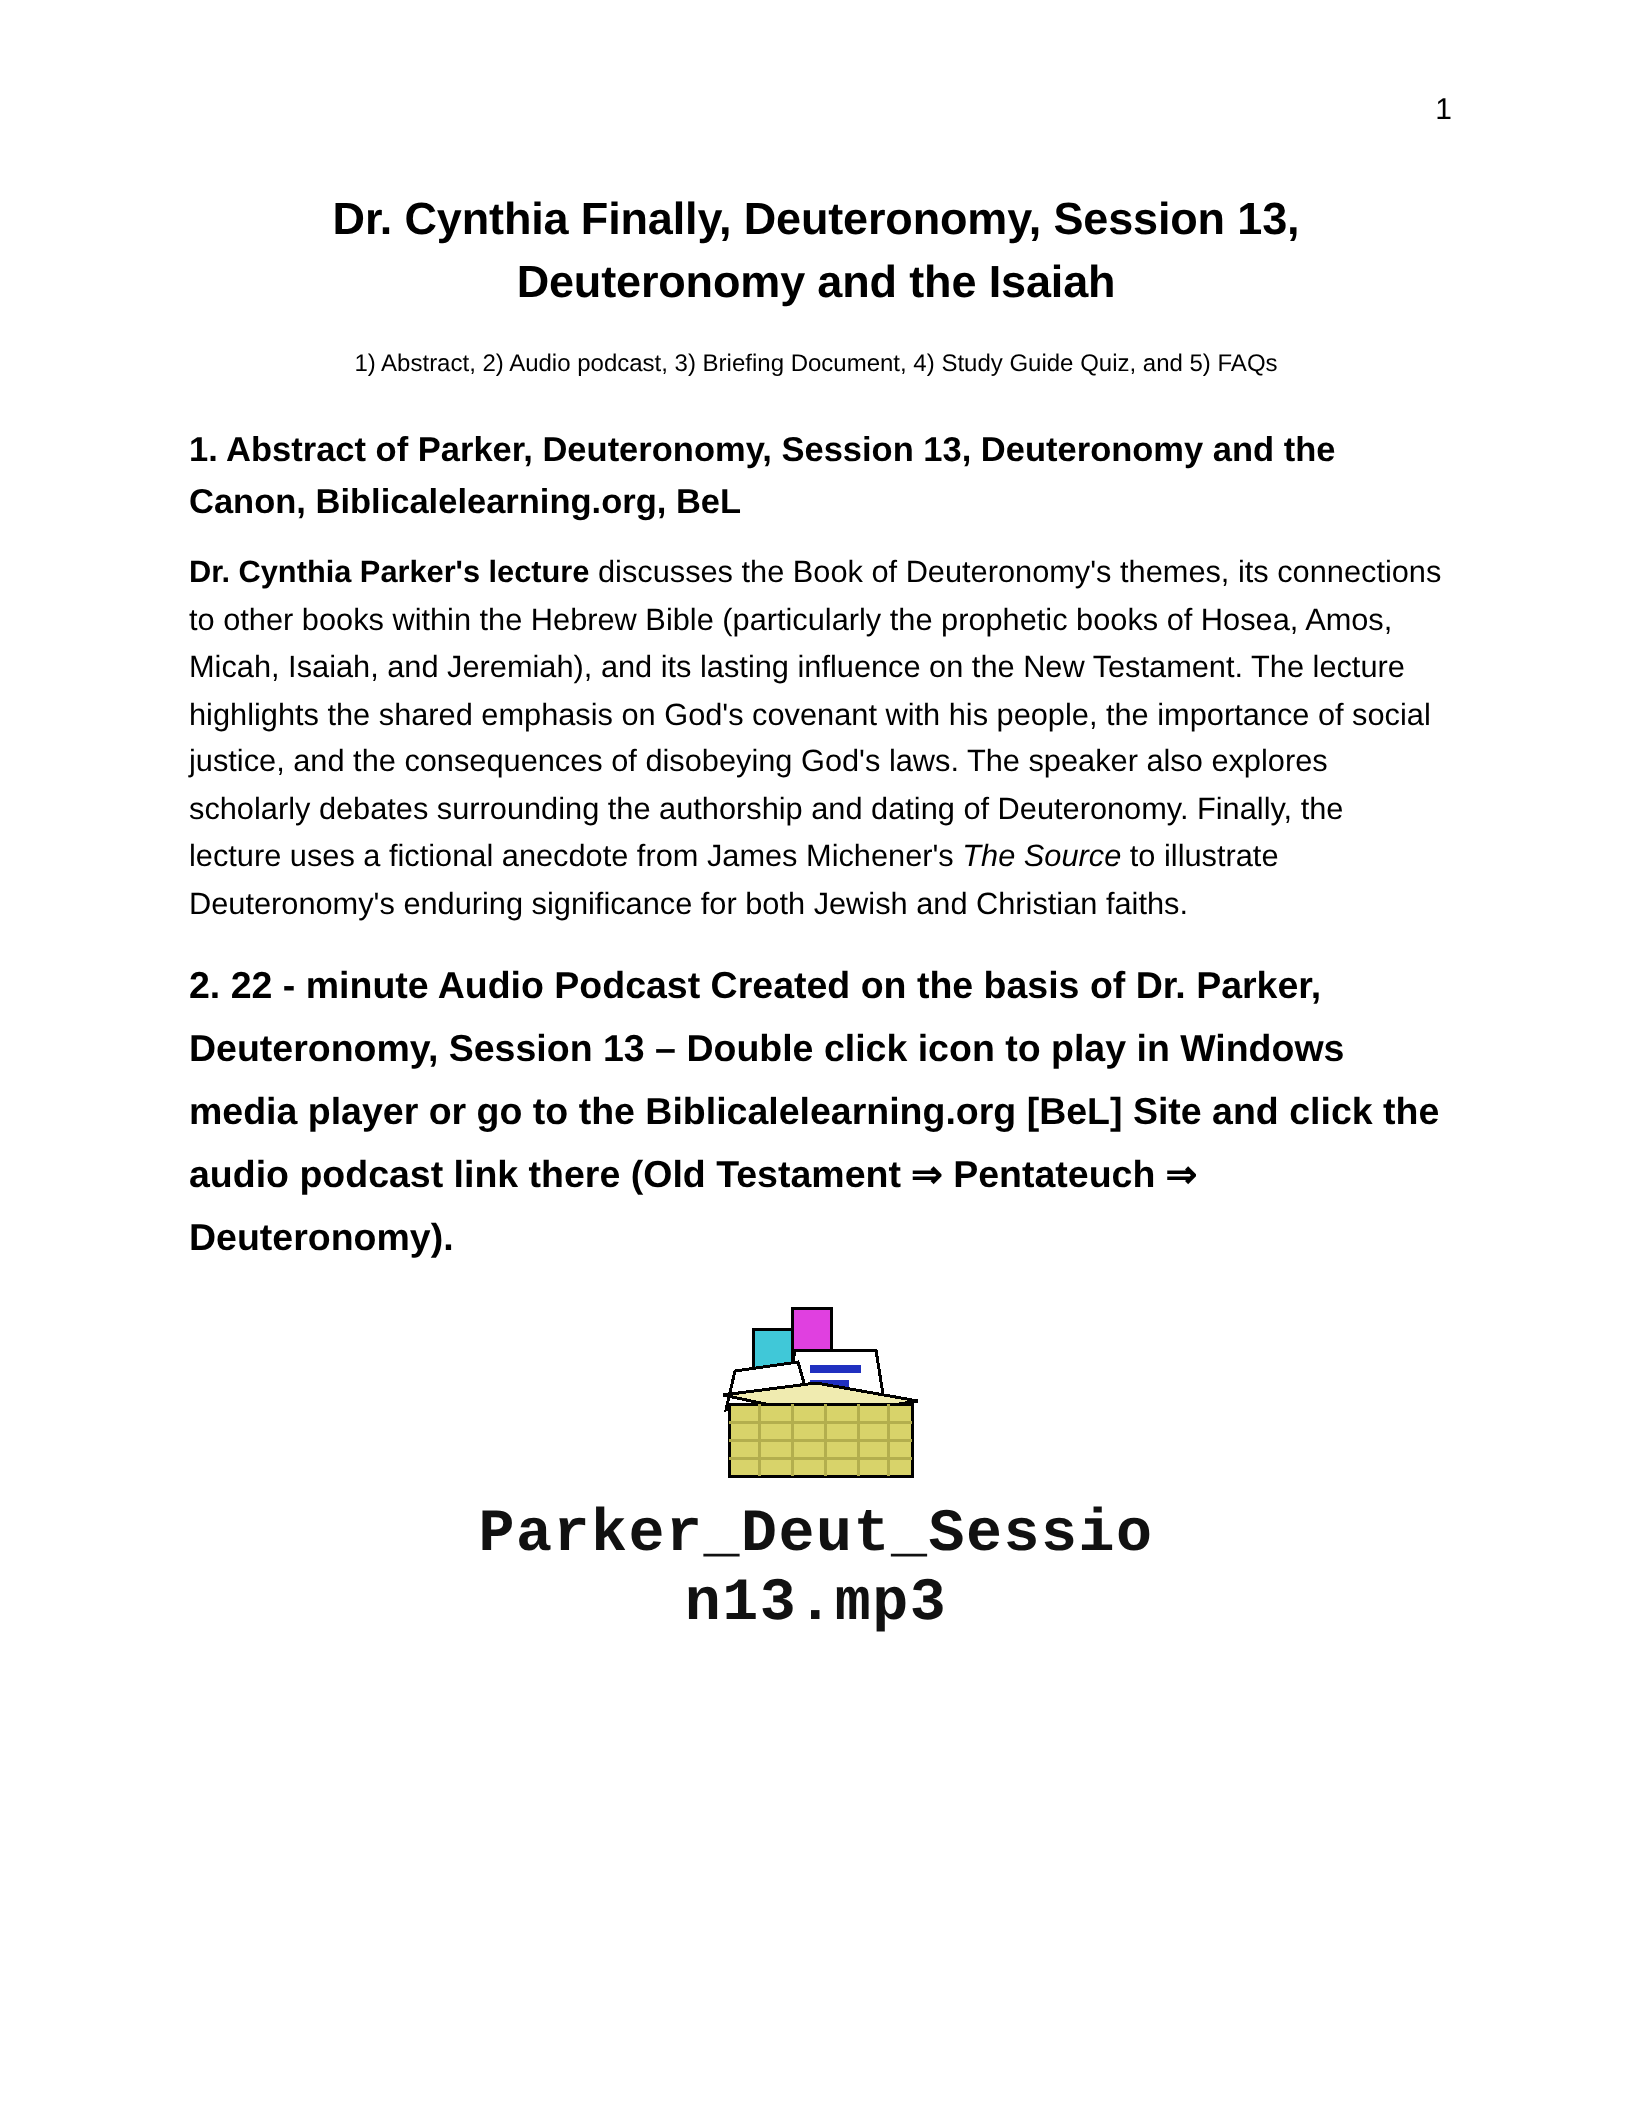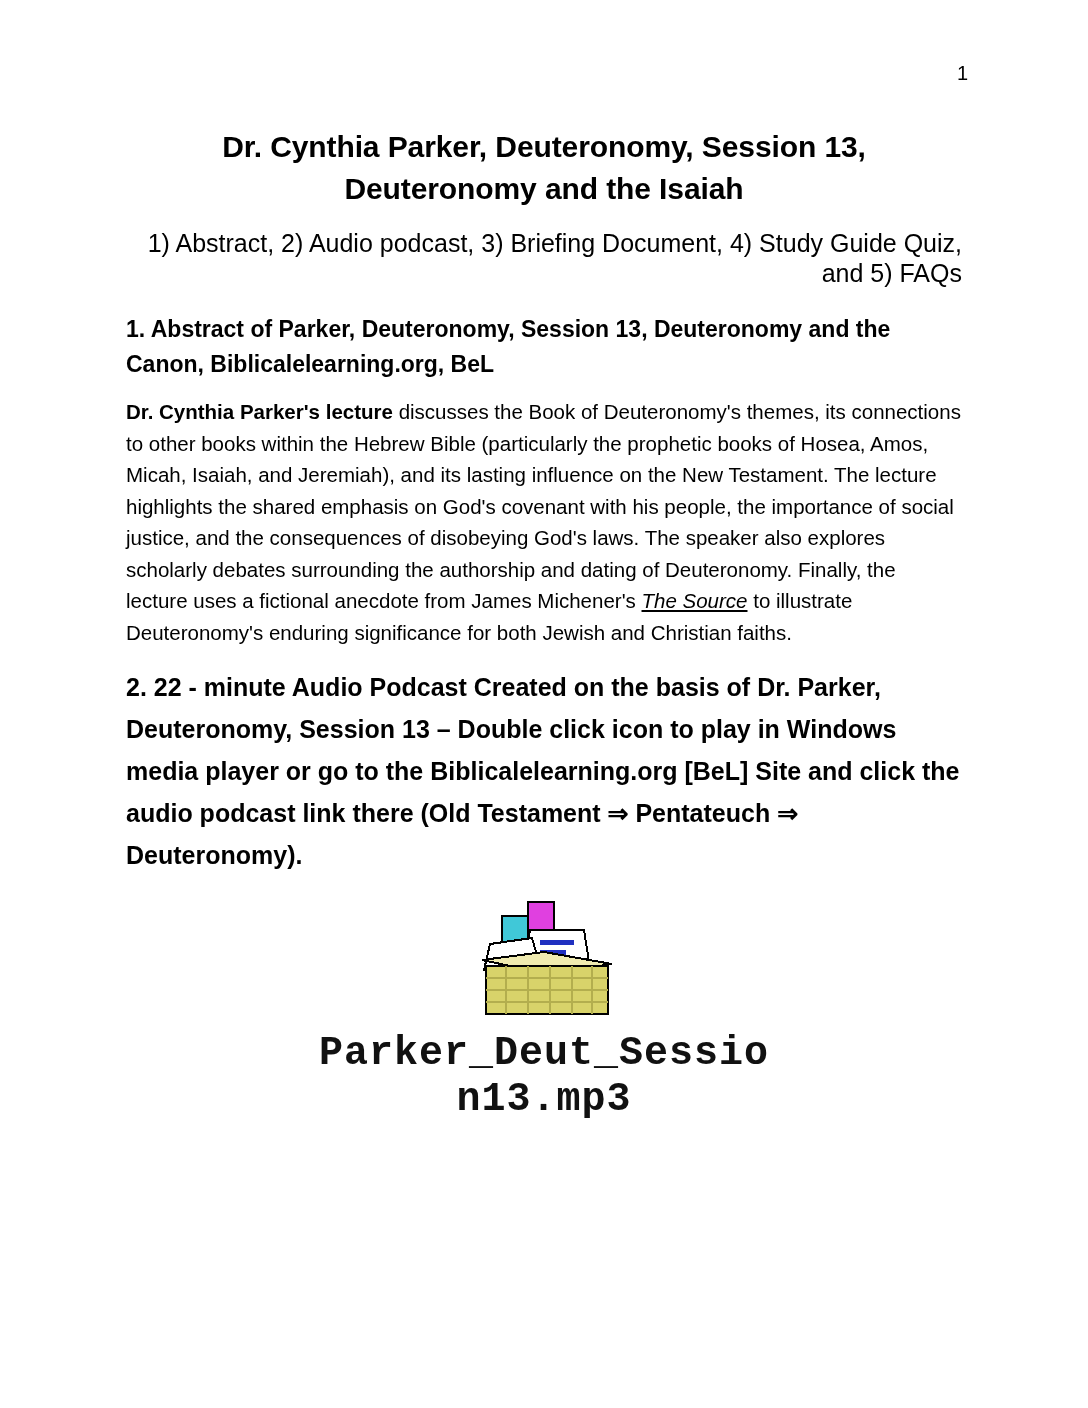--- a/index.html
+++ b/index.html
@@ -42,45 +42,44 @@
     text-align: center;
     margin: 0 0 0 0;
     letter-spacing: -0.1px;
   }
   .doc-title .line2,
   .doc-title .line3 {
     display: block;
   }
   .subtitle-list {
     font-family: "Liberation Sans", sans-serif;
-    font-size: 25px;
+    font-size: 16px;
     line-height: 30px;
     margin-top: 18px;
-    text-align: right;
+    text-align: center;
   }
   .section-heading {
     font-family: "Liberation Sans", sans-serif;
     font-weight: bold;
     font-size: 23px;
     line-height: 35px;
     margin-top: 24px;
   }
   .abstract-body {
     font-family: "Liberation Sans", sans-serif;
     font-size: 20.5px;
     line-height: 31.5px;
     margin-top: 14px;
     text-align: left;
   }
   .abstract-body b {
     font-weight: bold;
   }
   .abstract-body i {
     font-style: italic;
-    text-decoration: underline;
   }
   .section-heading-2 {
     font-family: "Liberation Sans", sans-serif;
     font-weight: bold;
     font-size: 25px;
     line-height: 42px;
     margin-top: 18px;
   }
   .podcast-block {
     margin-top: 18px;
@@ -111,21 +110,21 @@
 </head>
 <body>
 
 <div class="page">
 
   <div class="page-number">1</div>
 
   <div class="content">
 
     <div class="doc-title">
-      <span class="line1">Dr. Cynthia Parker, Deuteronomy, Session 13,</span>
+      <span class="line1">Dr. Cynthia Finally, Deuteronomy, Session 13,</span>
       <span class="line2">Deuteronomy and the Isaiah</span>
     </div>
 
     <div class="subtitle-list">1) Abstract, 2) Audio podcast, 3) Briefing Document, 4) Study Guide Quiz, and 5) FAQs</div>
 
     <div class="section-heading">1. Abstract of Parker, Deuteronomy, Session 13, Deuteronomy and the Canon, Biblicalelearning.org, BeL</div>
 
     <div class="abstract-body">
       <b>Dr. Cynthia Parker's lecture</b><span> discusses the Book of Deuteronomy's themes, its connections to other books within the Hebrew Bible (particularly the prophetic books of Hosea, Amos, Micah, Isaiah, and Jeremiah), and its lasting influence on the New Testament. The lecture highlights the shared emphasis on God's covenant with his people, the importance of social justice, and the consequences of disobeying God's laws. The speaker also explores scholarly debates surrounding the authorship and dating of Deuteronomy. Finally, the lecture uses a fictional anecdote from James Michener's </span><i>The Source</i><span> to illustrate Deuteronomy's enduring significance for both Jewish and Christian faiths.</span>
     </div>

